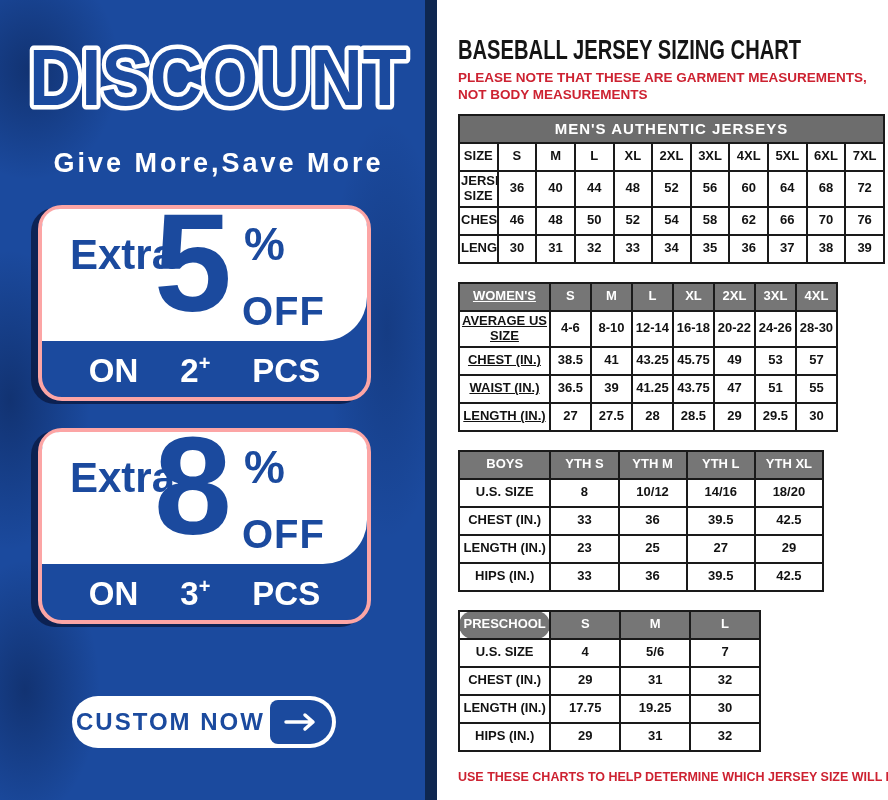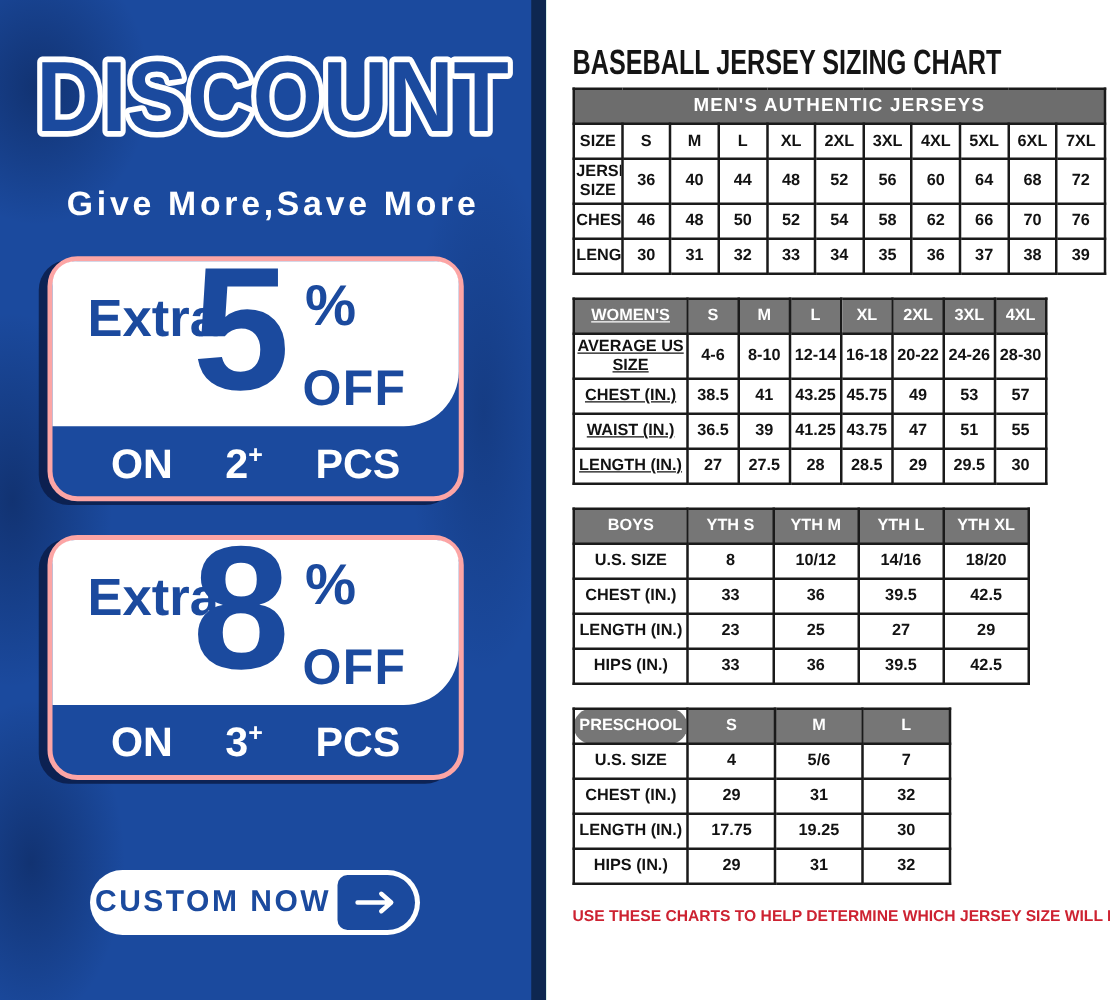--- a/index.html
+++ b/index.html
@@ -1,17 +1,17 @@
 <!DOCTYPE html>
 <html><head>
 <meta charset="utf-8">
 <style>
   html,body{margin:0;padding:0;}
   body{width:888px;height:800px;font-family:"Liberation Sans",sans-serif;overflow:hidden;background:#fff;}
-  .stage{position:relative;width:888px;height:800px;background:#86efac;}
+  .stage{position:relative;width:888px;height:800px;background:#e5e5e5;}
 
   
   .left-panel{position:absolute;left:0;top:0;width:437px;height:800px;background:#1b4a9e;overflow:hidden;}
   .edge-strip{position:absolute;right:0;top:0;width:12px;height:800px;background:#0e2750;}
   .blob{position:absolute;border-radius:50%;background:radial-gradient(closest-side,rgba(6,22,60,.45),rgba(6,22,60,0));}
   .blob.b1{left:-60px;top:-40px;width:180px;height:220px;}
   .blob.b2{left:-70px;top:250px;width:160px;height:300px;}
   .blob.b3{left:-50px;top:560px;width:150px;height:260px;}
   .blob.b4{right:-10px;top:120px;width:120px;height:420px;opacity:.6;}
 
@@ -111,20 +111,21 @@
       <span class="arrow-box">
         <svg width="36" height="22" viewBox="0 0 36 22">
           <path d="M3 11 H29 M22 4 L30 11 L22 18" stroke="#ffffff" stroke-width="3.5" fill="none" stroke-linecap="round" stroke-linejoin="round"></path>
         </svg>
       </span>
     </div>
   </div>
 
   <div class="right-panel">
     <h1 class="rp-title">BASEBALL JERSEY SIZING CHART</h1>
+    <div class="rp-note">PLEASE NOTE THAT THESE ARE GARMENT MEASUREMENTS, NOT BODY MEASUREMENTS</div>
 
     <table class="t-mens">
         <tbody>
           <tr>
             <th class="banner" colspan="11">MEN'S AUTHENTIC JERSEYS</th>
           </tr>
           <tr>
             <td class="label-col">SIZE</td>
             <td class="">S</td>
             <td class="">M</td>

